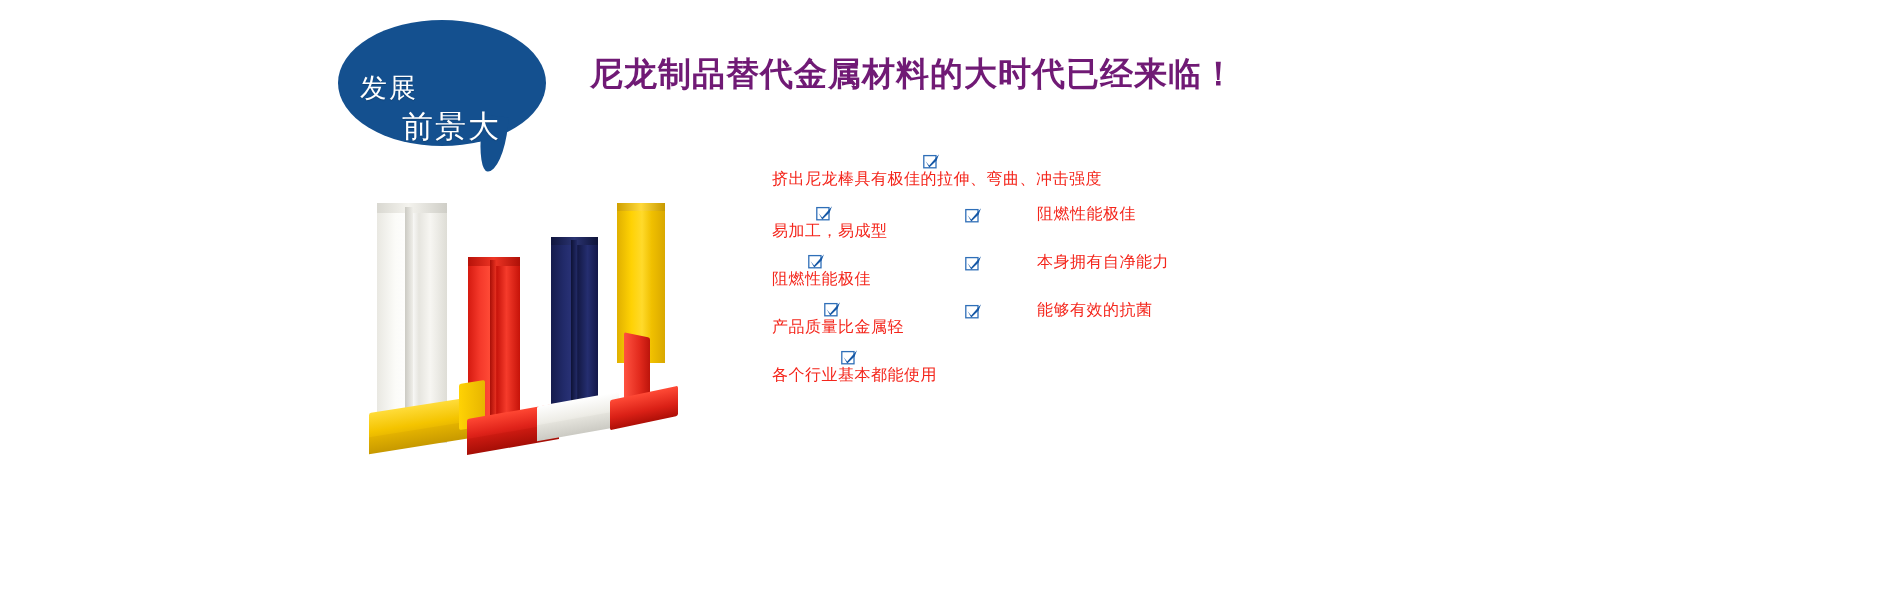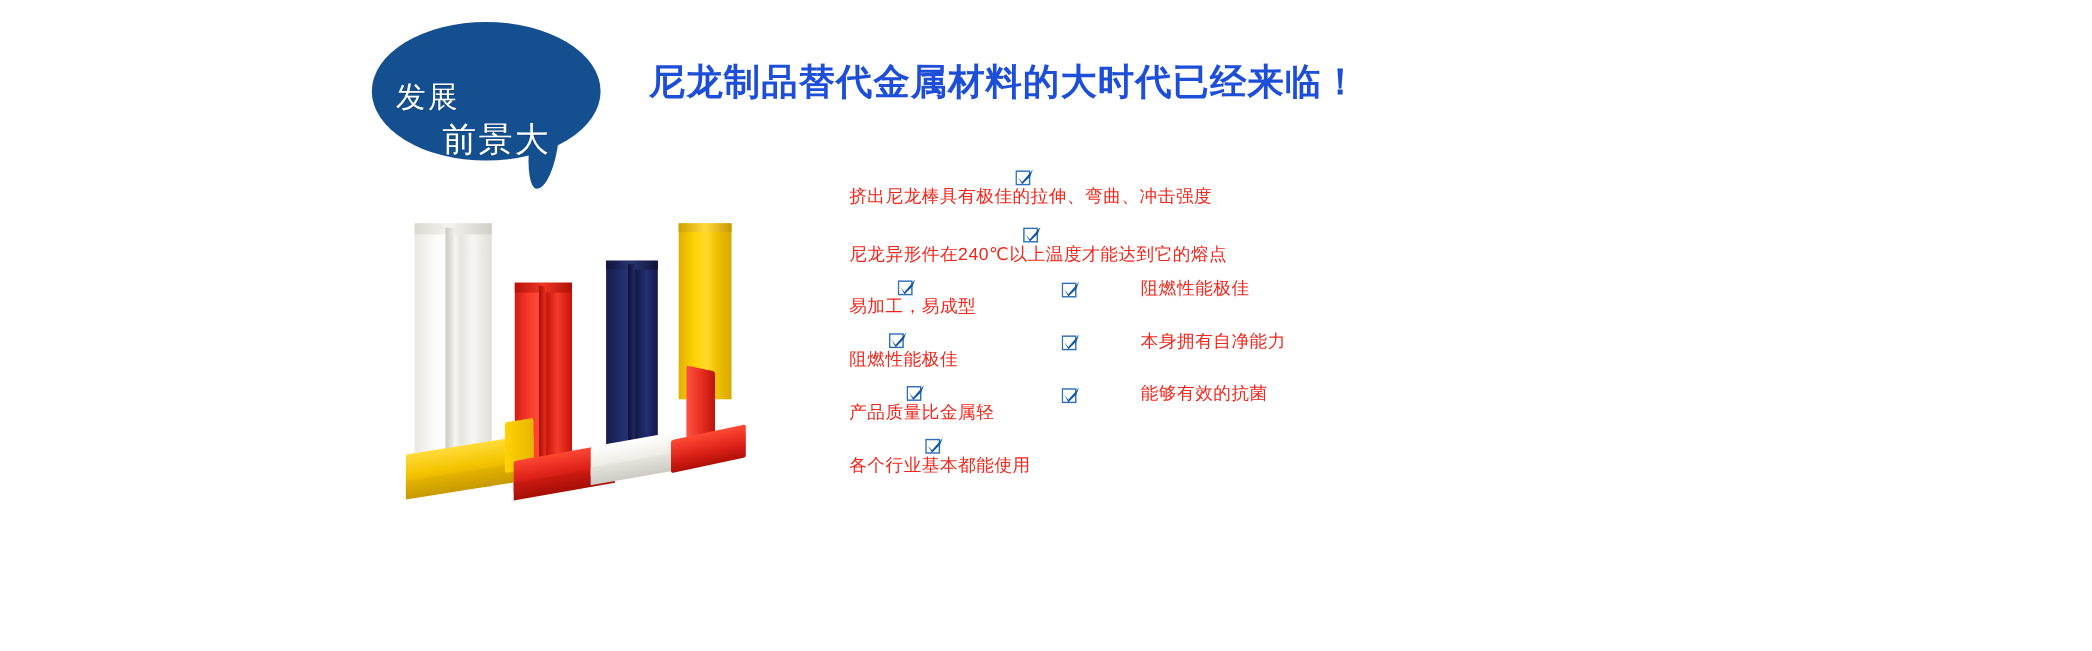--- a/index.html
+++ b/index.html
@@ -64,21 +64,21 @@
     font-size: 31px;
   }
 
   
   #headline {
     position: absolute;
     left: 590px;
     top: 52px;
     font-size: 33px;
     font-weight: 700;
-    color: #1d4ed8;
+    color: #701a75;
     letter-spacing: 1px;
     white-space: nowrap;
   }
 
   
   #product-photo {
     position: absolute;
     left: 355px;
     top: 195px;
     width: 350px;
@@ -214,31 +214,20 @@
         <span class="check-icon">
           <svg viewBox="0 0 17 17" width="17" height="17">
             <rect x="0.8" y="2.6" width="12.2" height="12.2" fill="#ffffff" stroke="#2F6FB8" stroke-width="1.3"></rect>
             <path d="M2.6 8.2 L6.2 12.4 L16 1.2 L13.6 7.4 L6.3 14.6 Z" fill="#1557A5"></path>
           </svg>
         </span>
         <span class="bullet-label">挤出尼龙棒具有极佳的拉伸、弯曲、冲击强度</span>
       </div>
     </div>
 
-    <div class="bullet-row" style="height:48px;">
-      <div class="bullet col-a">
-        <span class="check-icon">
-          <svg viewBox="0 0 17 17" width="17" height="17">
-            <rect x="0.8" y="2.6" width="12.2" height="12.2" fill="#ffffff" stroke="#2F6FB8" stroke-width="1.3"></rect>
-            <path d="M2.6 8.2 L6.2 12.4 L16 1.2 L13.6 7.4 L6.3 14.6 Z" fill="#1557A5"></path>
-          </svg>
-        </span>
-        <span class="bullet-label">尼龙异形件在240℃以上温度才能达到它的熔点</span>
-      </div>
-    </div>
 
     <div class="bullet-row">
       <div class="bullet col-a">
         <span class="check-icon">
           <svg viewBox="0 0 17 17" width="17" height="17">
             <rect x="0.8" y="2.6" width="12.2" height="12.2" fill="#ffffff" stroke="#2F6FB8" stroke-width="1.3"></rect>
             <path d="M2.6 8.2 L6.2 12.4 L16 1.2 L13.6 7.4 L6.3 14.6 Z" fill="#1557A5"></path>
           </svg>
         </span>
         <span class="bullet-label">易加工，易成型</span>

